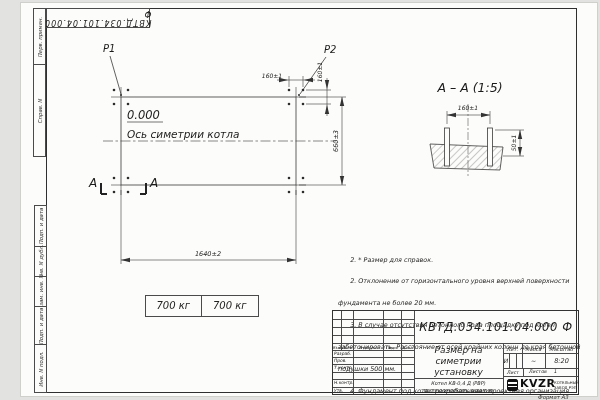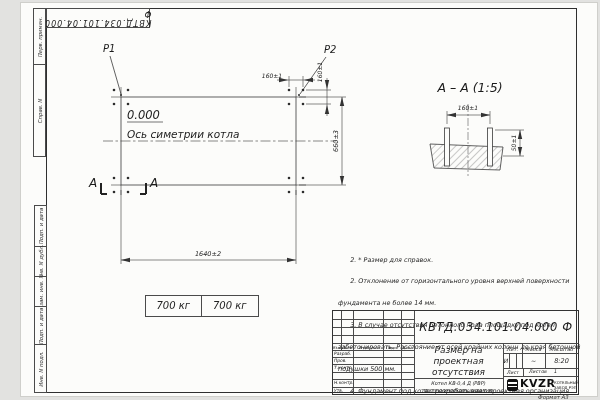--- a/index.html
+++ b/index.html
@@ -180,21 +180,21 @@
   </svg>
 
   <div class="ptable">
     <div class="vl2">700 кг</div>
     <div class="vl2">700 кг</div>
   </div>
 
   <div class="notes">
     <div>      2. * Размер для справок.</div>
     <div>      2. Отклонение от горизонтального уровня верхней поверхности</div>
-    <div>фундамента не более 14 мм.</div>
+    <div>фундамента не более 20 мм.</div>
     <div>      3. В случае отсутствия бетонного пола площадку под котел</div>
     <div>забетонировать. Расстояние от осей крайних колонн до края бетонной</div>
     <div>подушки 500 мм.</div>
     <div>      4. Фундамент под котел разрабатывает проектная организация</div>
     
   </div>
 
   <div class="tb">
 
     <div class="vl" style="left:81px;top:0;height:83px;"></div>
@@ -220,22 +220,22 @@
     <div class="vl" style="left:68px;top:0;height:83px;"></div>
     <div class="vl" style="left:176px;top:42px;height:15px;"></div>
     <div class="vl" style="left:183px;top:42px;height:15px;"></div>
     <div class="vl" style="left:189px;top:32px;height:25px;"></div>
     <div class="vl" style="left:212px;top:32px;height:25px;"></div>
     <div class="vl" style="left:190px;top:57px;height:8px;"></div>
 
     <div class="t ctr" style="left:83px;top:1px;width:160px;height:30px;font-size:11.5px;letter-spacing:0.6px;">КВТД.034.101.04.000  Ф</div>
 
     <div class="t ctr" style="left:81px;top:33px;width:89px;height:11px;font-size:9px;">Размер на</div>
-    <div class="t ctr" style="left:81px;top:44px;width:89px;height:11px;font-size:9px;">проектная</div>
-    <div class="t ctr" style="left:81px;top:55px;width:89px;height:11px;font-size:9px;">отсутствия</div>
+    <div class="t ctr" style="left:81px;top:44px;width:89px;height:11px;font-size:9px;">симетрии</div>
+    <div class="t ctr" style="left:81px;top:55px;width:89px;height:11px;font-size:9px;">установку</div>
 
     <div class="t ctr" style="left:81px;top:68px;width:89px;height:7px;font-size:5px;">Котел  КВ-0,4  Д  (РВР)</div>
     <div class="t ctr" style="left:81px;top:75px;width:89px;height:7px;font-size:5px;">по техническому заданию</div>
 
     <div class="t ctr" style="left:170px;top:33px;width:19px;height:9px;font-size:5px;">Лит.</div>
     <div class="t ctr" style="left:189px;top:33px;width:23px;height:9px;font-size:5px;">Масса</div>
     <div class="t ctr" style="left:212px;top:33px;width:33px;height:9px;font-size:5px;">Масштаб</div>
     <div class="t ctr" style="left:170px;top:42px;width:6px;height:15px;font-size:6px;">И</div>
     <div class="t ctr" style="left:189px;top:42px;width:23px;height:15px;font-size:6px;">~</div>
     <div class="t ctr" style="left:212px;top:42px;width:33px;height:15px;font-size:6.5px;">8:20</div>

